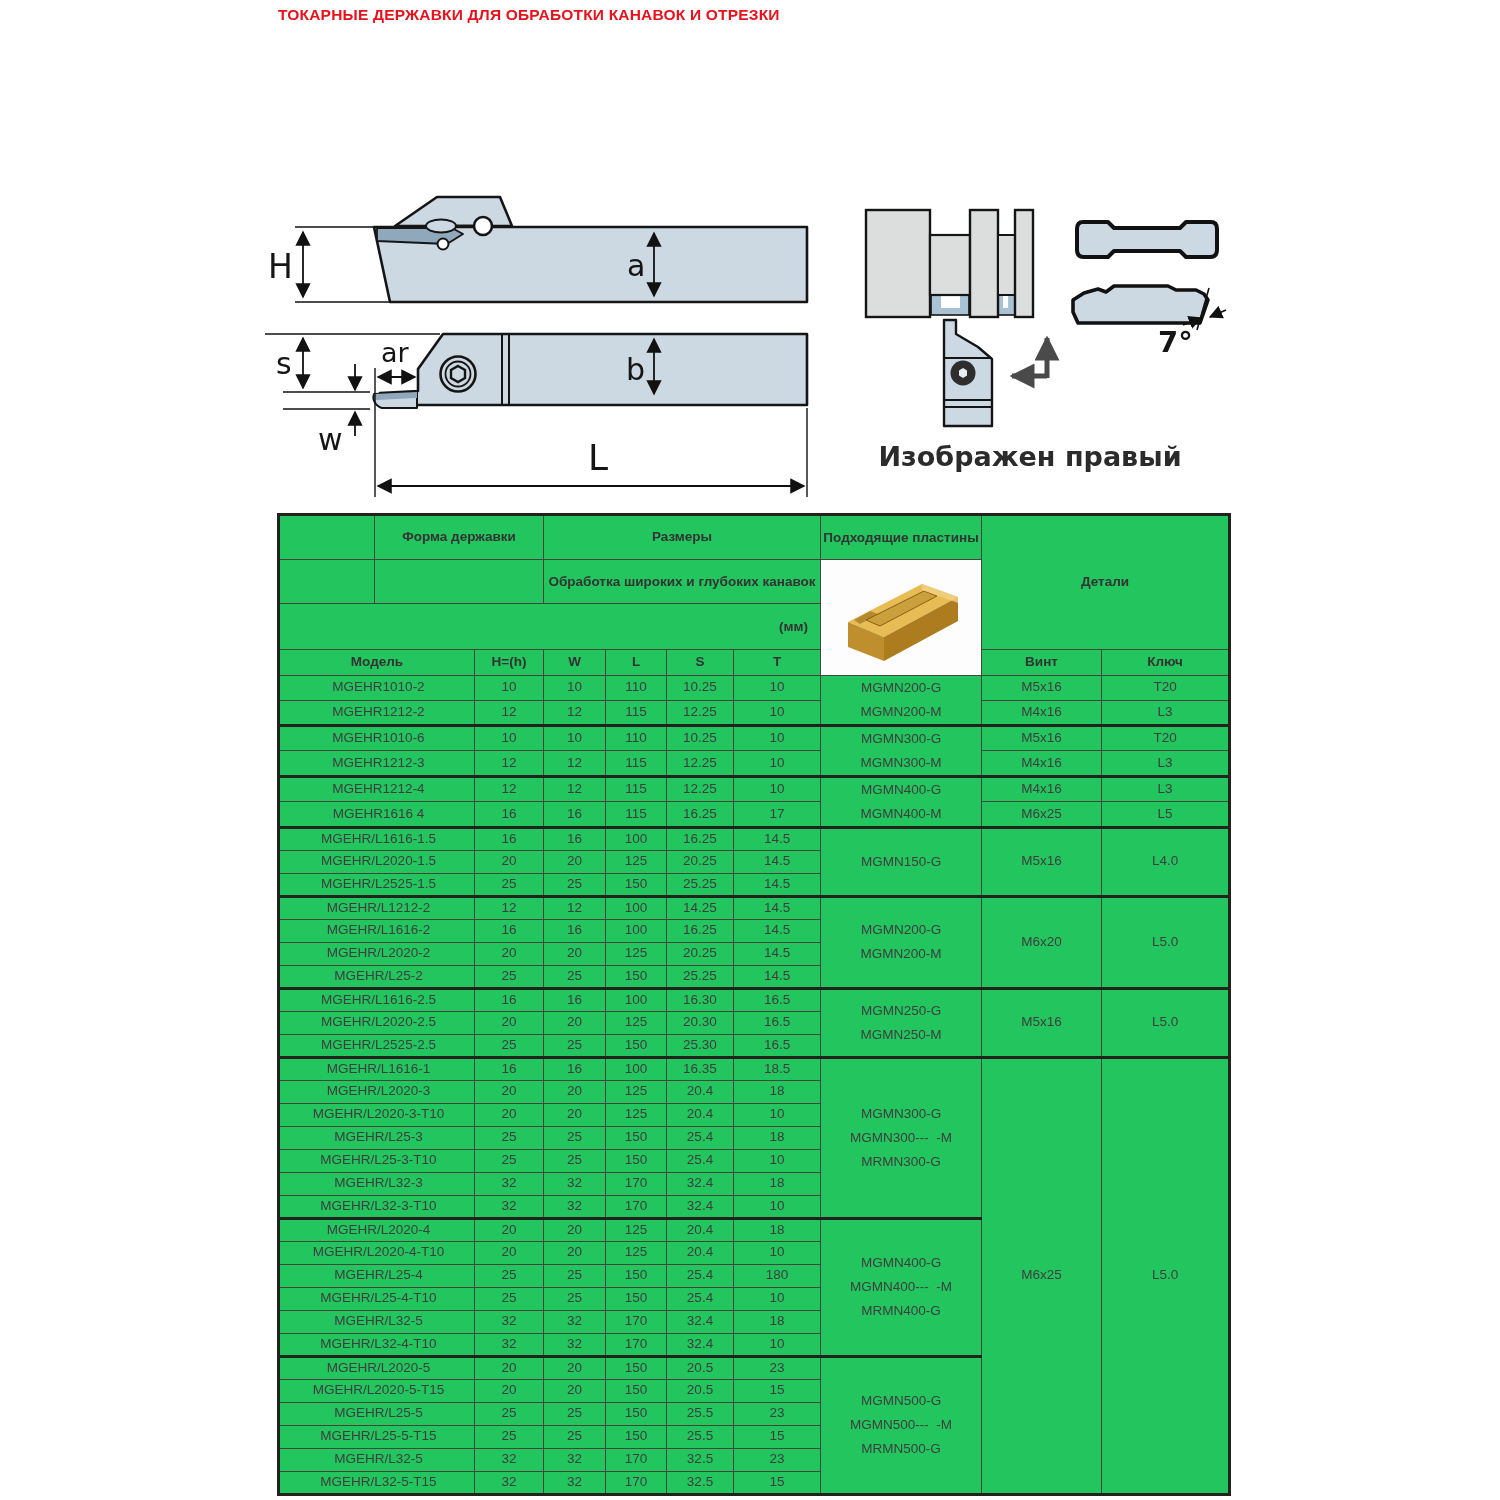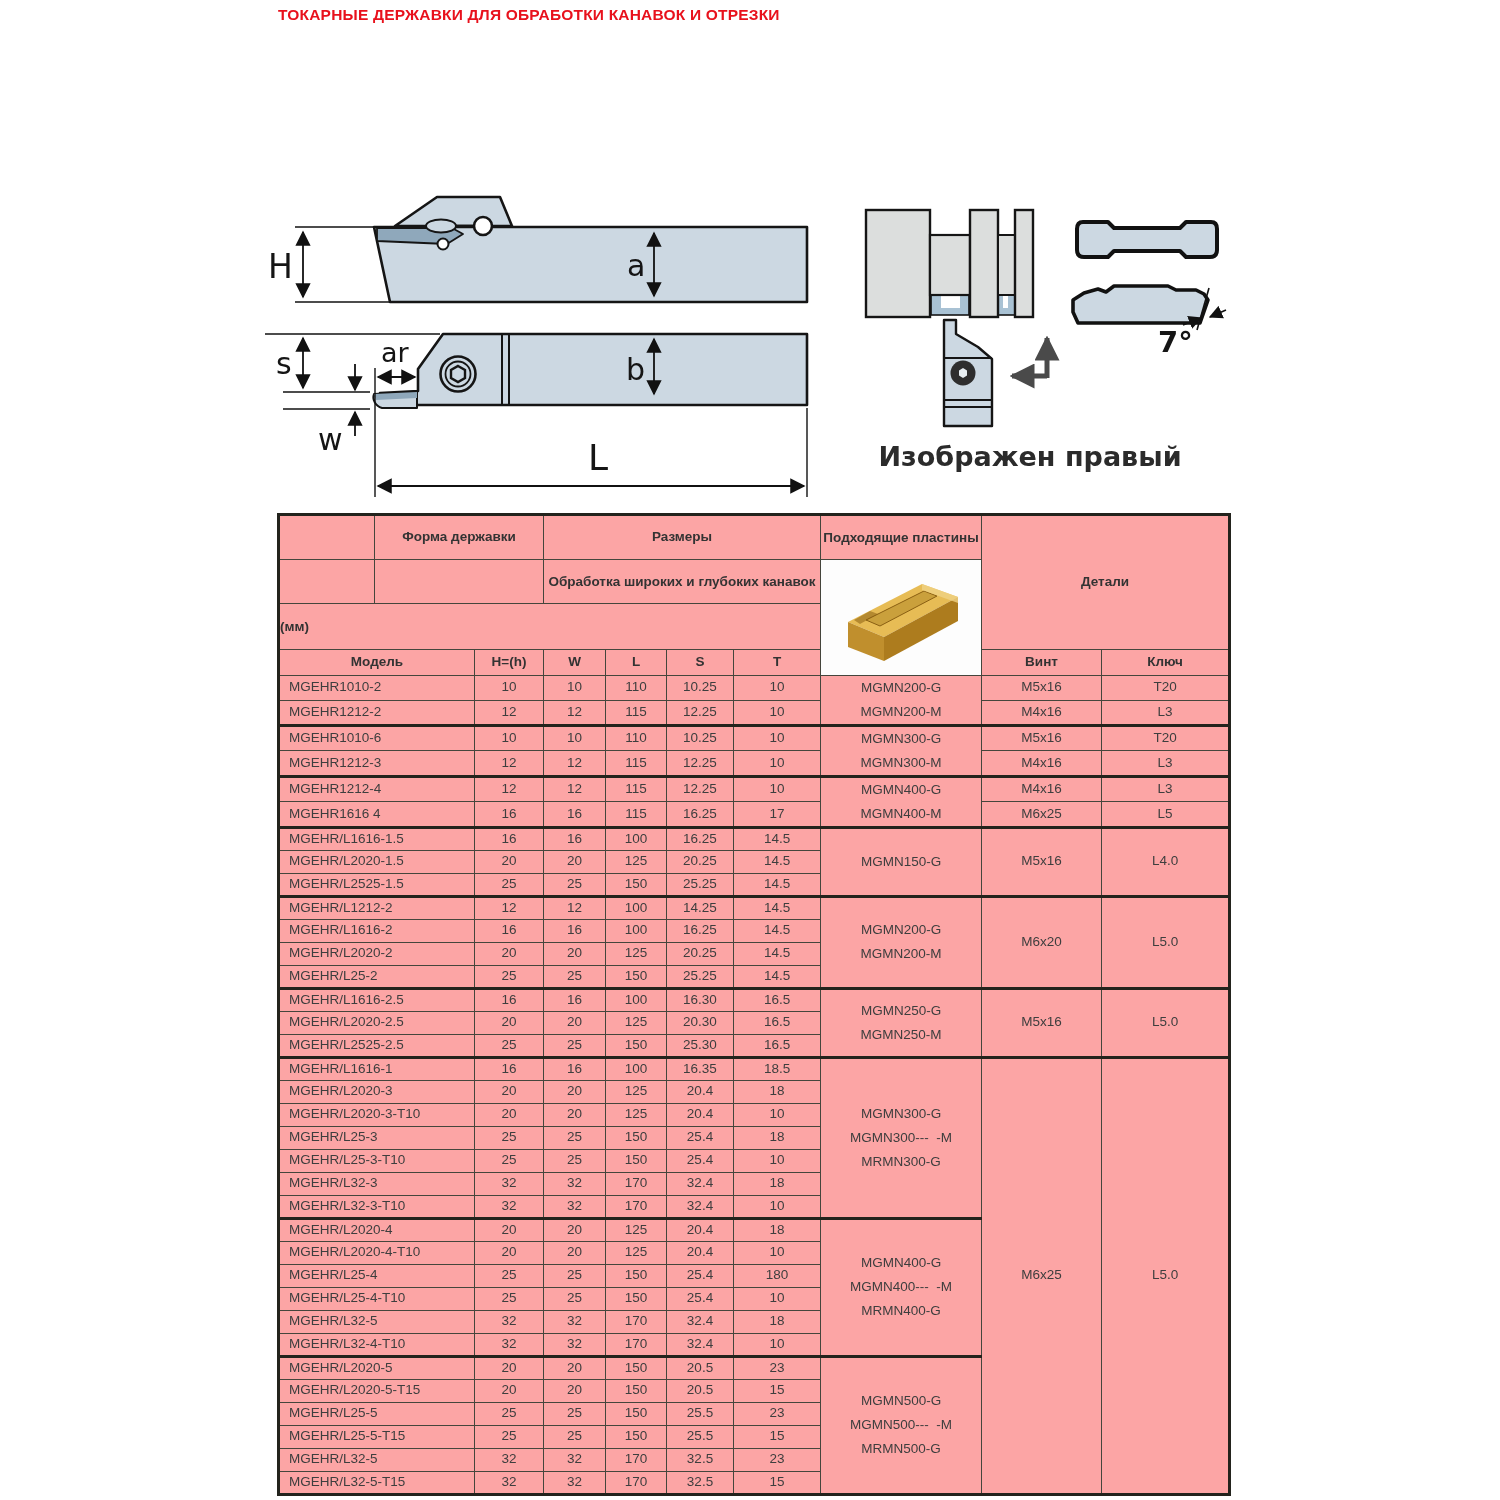--- a/index.html
+++ b/index.html
@@ -10,29 +10,29 @@
   .title{position:absolute;left:274px;top:26px;font-size:62px;font-weight:bold;
          color:var(--title,#3b3b3d);letter-spacing:1px;margin:0;}
   svg text{font-family:"DejaVu Sans","Liberation Sans",sans-serif;}
   .dimlab{font-size:30px;fill:#151515;}
   .dimlab-big{font-size:36px;fill:#151515;}
   .dimlab-sm{font-size:27px;fill:#151515;}
   .caption-sv{font-size:27px;font-weight:bold;fill:#2b2b2b;}
   .deg{font-size:29px;font-weight:bold;fill:#151515;}
 
   table.spec{position:absolute;left:277px;top:513px;width:951px;border-collapse:collapse;
-             table-layout:fixed;background:#fca5a5;border:3px solid var(--border-dark,#23231d);}
+             table-layout:fixed;background:#22c55e;border:3px solid var(--border-dark,#23231d);}
   table.spec td{border:1.6px solid var(--border,#45453c);font-size:13.5px;line-height:16.5px;
              color:var(--text,#3e3e3e);text-align:center;vertical-align:middle;padding:0;overflow:hidden;}
   table.spec tbody tr{height:23px;}
   table.spec tr.sep td{border-top:3px solid var(--border-dark,#23231d);}
   table.spec td.b{font-weight:bold;color:#333;}
-  table.spec td.cL{text-align:left;padding-left:9px;}
+  table.spec td.cL{text-align:center;padding-left:3px;}
   table.spec td.pre{white-space:pre-line;line-height:24px;}
-  table.spec td.unit{text-align:left;padding-right:12px;}
+  table.spec td.unit{text-align:right;padding-right:12px;}
   table.spec td.photo{background:#fdfdfd;padding:0;}
 </style>
 </head>
 <body>
 
 <div class="page">
 
   <div class="kicker">ТОКАРНЫЕ ДЕРЖАВКИ ДЛЯ ОБРАБОТКИ КАНАВОК И ОТРЕЗКИ</div>
 
   <svg style="position:absolute;left:250px;top:160px;" width="1020" height="345" viewBox="250 160 1020 345">

